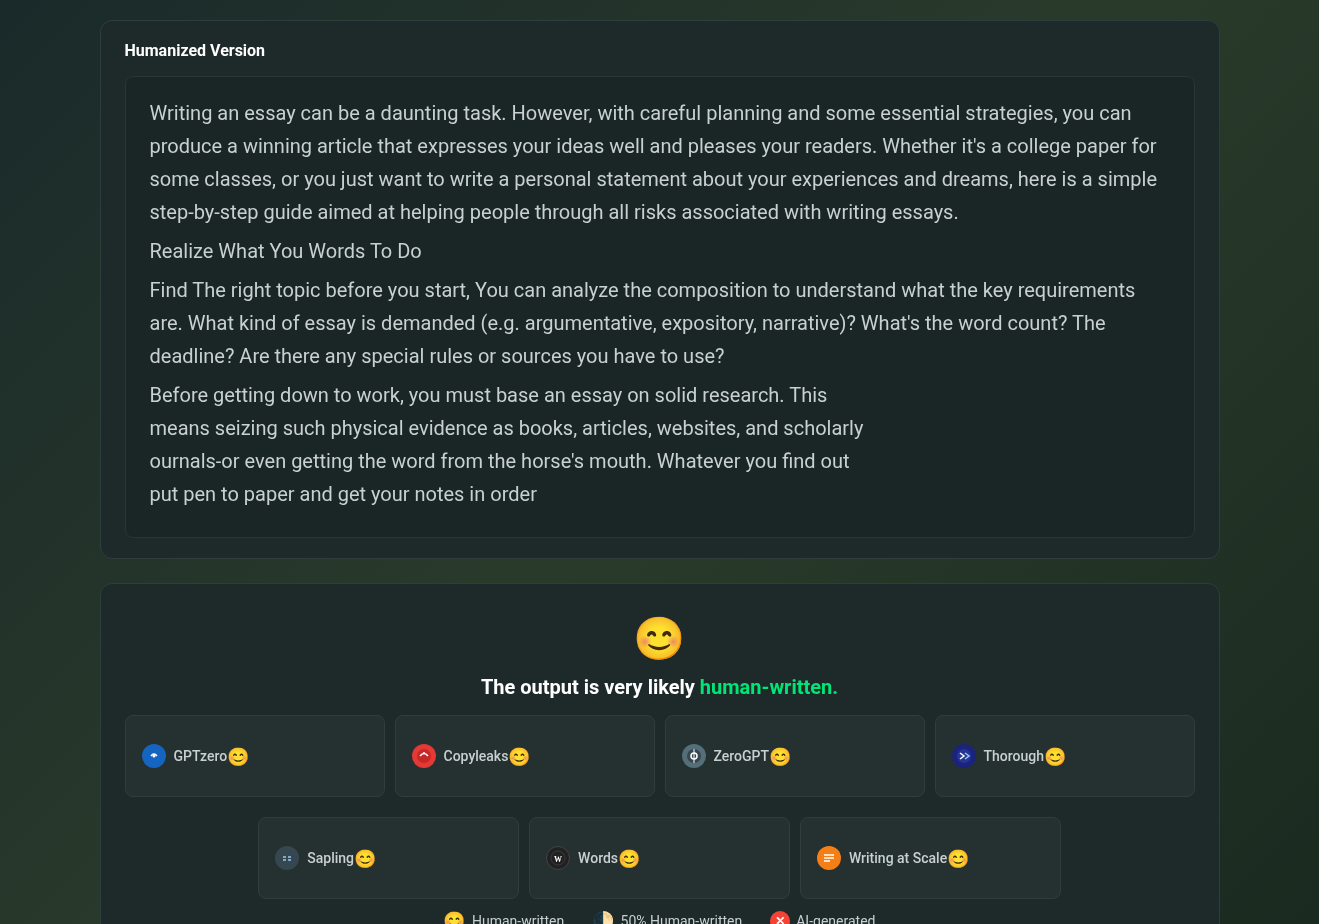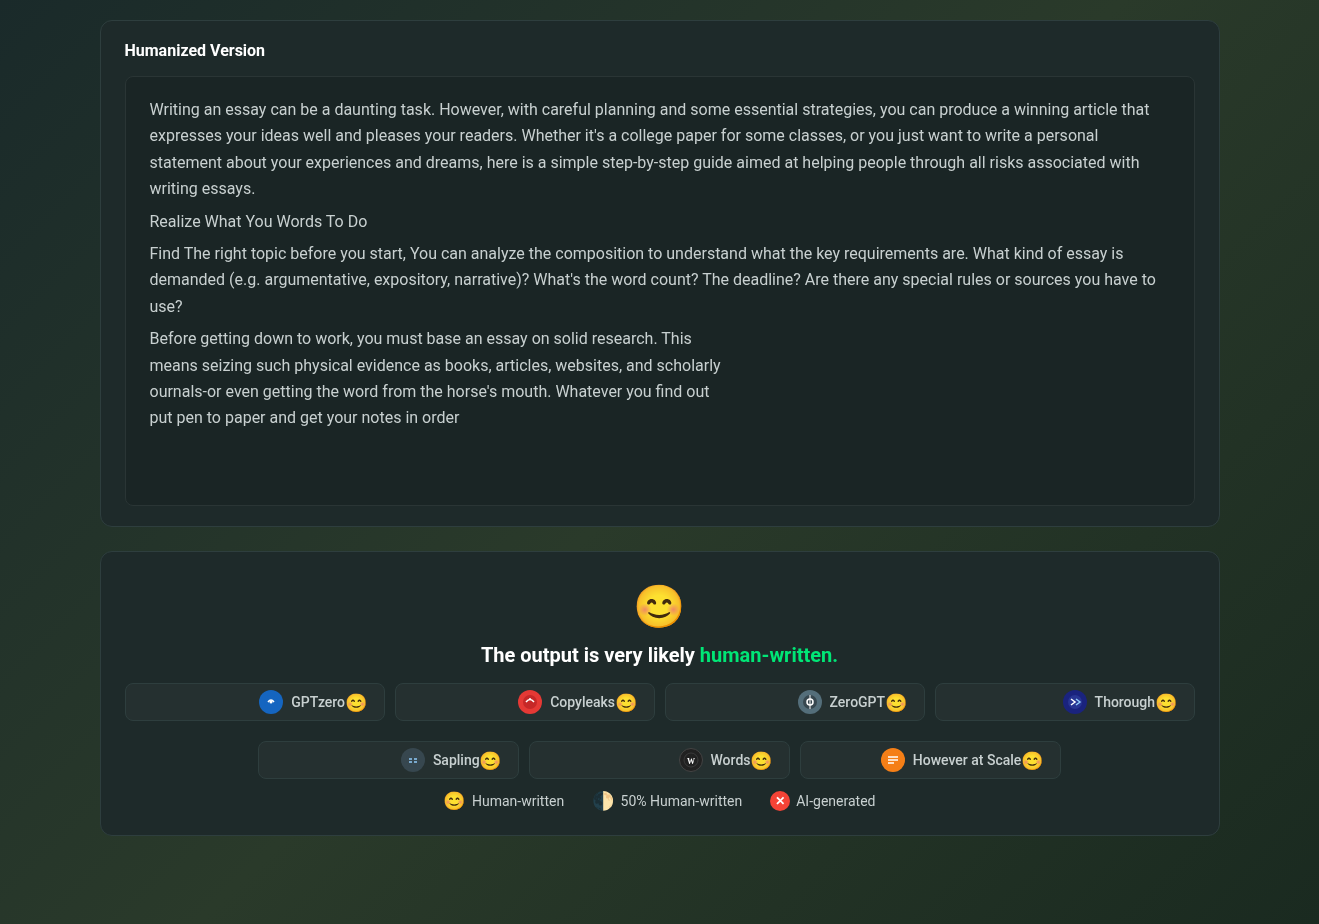--- a/index.html
+++ b/index.html
@@ -45,21 +45,21 @@
 
     .text-content-box {
       background: #1a2525;
       border: 1px solid #2a3535;
       border-radius: 8px;
       padding: 20px 24px;
       min-height: 430px;
     }
 
     .essay-text {
-      font-size: 16px;
+      font-size: 20px;
       line-height: 1.65;
       color: #c8d0d0;
     }
 
     .essay-text p {
       margin-bottom: 6px;
     }
 
     .essay-text .section-heading {
       color: #c8d0d0;
@@ -134,24 +134,24 @@
       grid-template-columns: repeat(4, 1fr);
       gap: 10px;
       width: 100%;
       margin-bottom: 20px;
     }
 
     .detector-item {
       background: #253030;
       border: 1px solid #2e3e3e;
       border-radius: 8px;
-      padding: 6px 16px;
-      display: flex;
-      align-items: center;
-      justify-content: flex-end;
+      padding: 28px 16px;
+      display: flex;
+      align-items: center;
+      justify-content: flex-start;
     }
 
     .detector-left {
       display: flex;
       align-items: center;
       gap: 8px;
     }
 
     .detector-logo {
       width: 24px;
@@ -380,21 +380,21 @@
       <div class="detector-item">
         <div class="detector-left">
           <div class="detector-logo logo-cas">
             <svg width="16" height="16" viewBox="0 0 16 16" fill="none">
               <rect x="1" y="1" width="14" height="14" rx="2" fill="#f57f17"></rect>
               <line x1="3" y1="5" x2="13" y2="5" stroke="white" stroke-width="1.5"></line>
               <line x1="3" y1="8" x2="13" y2="8" stroke="white" stroke-width="1.5"></line>
               <line x1="3" y1="11" x2="9" y2="11" stroke="white" stroke-width="1.5"></line>
             </svg>
           </div>
-          <span class="detector-name">However at Scale</span>
+          <span class="detector-name">Writing at Scale</span>
         </div>
         <span class="detector-status">😊</span>
       </div>
 
     </div>
 
     <div class="legend-row">
       <div class="legend-item">
         <span class="legend-icon legend-icon-human">😊</span>
         <span>Human-written</span>

